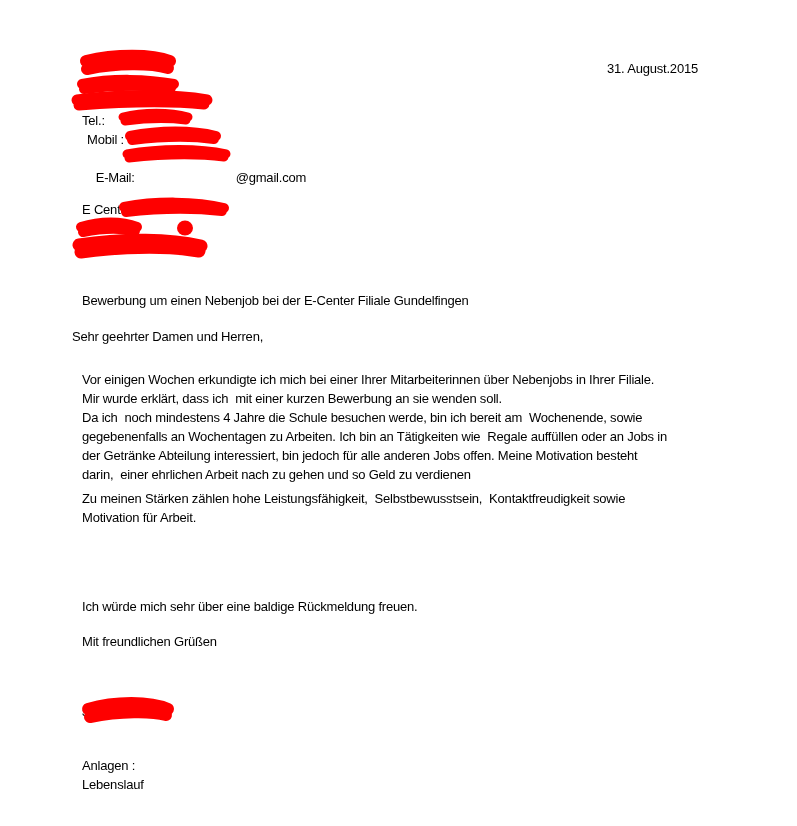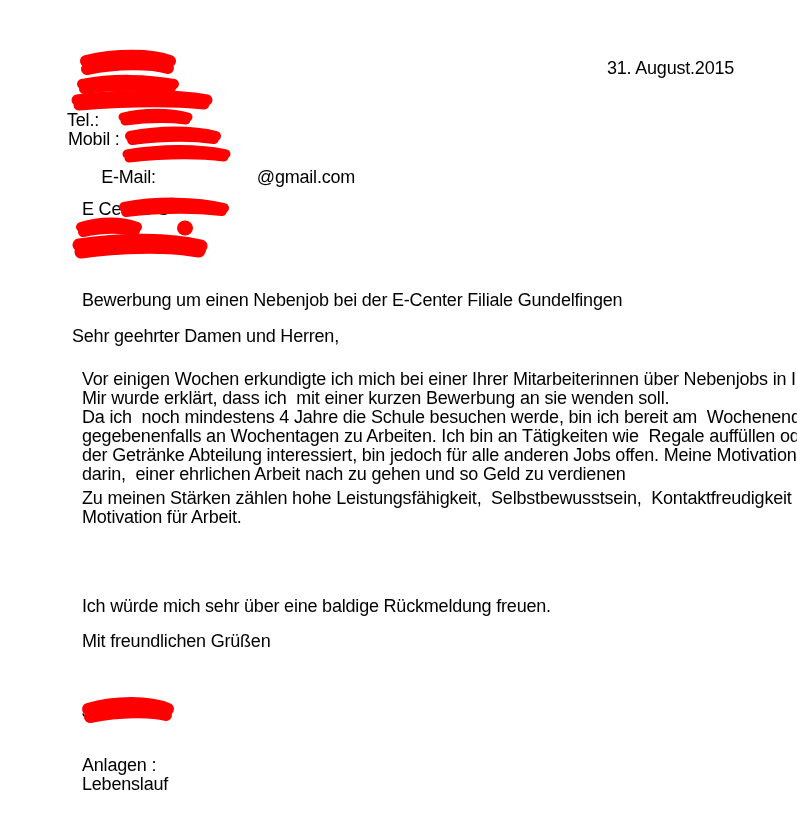--- a/index.html
+++ b/index.html
@@ -6,21 +6,21 @@
     margin: 0;
     padding: 0;
     background: #ffffff;
   }
   .page {
     position: relative;
     width: 797px;
     height: 826px;
     background: var(--page-bg, #ffffff);
     font-family: "Liberation Sans", sans-serif;
-    font-size: 18px;
+    font-size: 13px;
     letter-spacing: -0.2px;
     line-height: 19px;
     color: var(--text-color, #000000);
     overflow: hidden;
   }
   .abs { position: absolute; }
   .block { white-space: pre; }
   .gap { display: inline-block; }
   .redaction-overlay {
     position: absolute;
@@ -40,22 +40,22 @@
     stroke: none;
   }
 </style>
 </head>
 <body>
 
 <div class="page">
 
   <div class="abs block" style="left:607px; top:59px;">31. August.2015</div>
 
-  <div class="abs block" style="left:67px; top:111px;">Tel.:</div>
-  <div class="abs block" style="left:68px; top:130px;">Mobil :</div>
+  <div class="abs block" style="left:82px; top:111px;">Tel.:</div>
+  <div class="abs block" style="left:87px; top:130px;">Mobil :</div>
   <div class="abs" style="left:82px; top:149px; white-space:pre;">
     <span>E-Mail:</span><span class="gap" style="width:101px;"></span><span>@gmail.com</span>
   </div>
 
   <div class="abs block" style="left:82px; top:200px;">E Center G</div>
   <div class="abs" style="left:82px; top:219px; white-space:pre;">
     <span class="gap" style="width:56px;"></span><span>straße</span>
   </div>
 
   <div class="abs block" style="left:82px; top:291px;">Bewerbung um einen Nebenjob bei der E-Center Filiale Gundelfingen</div>

